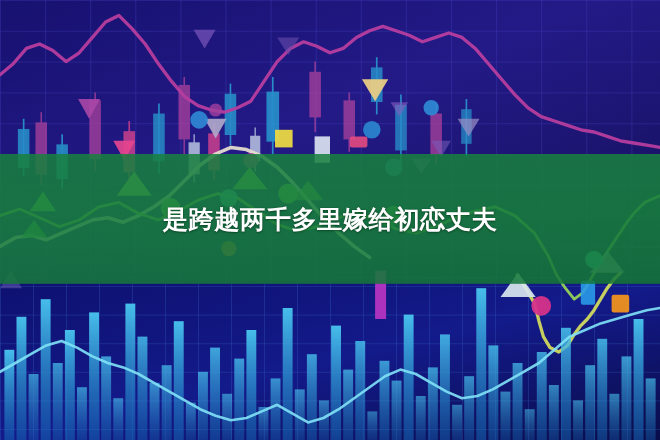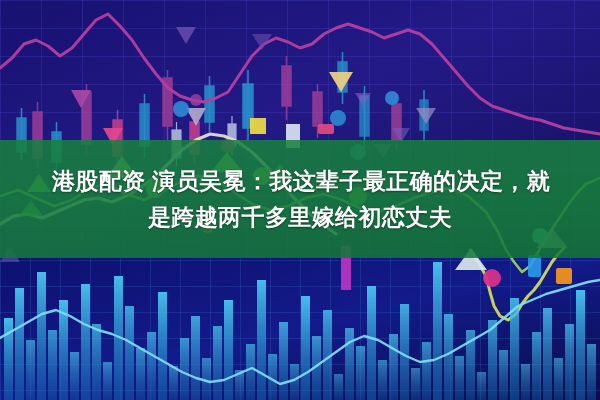--- a/index.html
+++ b/index.html
@@ -270,17 +270,16 @@
          L350,342 L364,336 L378,340 L392,348 L406,356 L420,362 L434,360 L448,354
          L462,346 L476,338 L490,330 L504,318 L518,306 L532,300 L546,294 L560,290
          L574,286 L588,282 L600,280" fill="none" stroke="#7fe0f5" stroke-width="2.4" stroke-linejoin="round" stroke-linecap="round" opacity="0.92"></path>
 
     <rect x="0" y="0" width="600" height="258" fill="#2d2a9e" opacity="0.06"></rect>
   </svg>
 
   <div id="banner-band"></div>
 
   <div id="headline">
-    <div class="headline-line line-1">港股配资 演员吴冕：我这辈子最正确的决定，就</div>
     <div class="headline-line line-2">是跨越两千多里嫁给初恋丈夫</div>
   </div>
 
 </div>
 
 </body></html>

